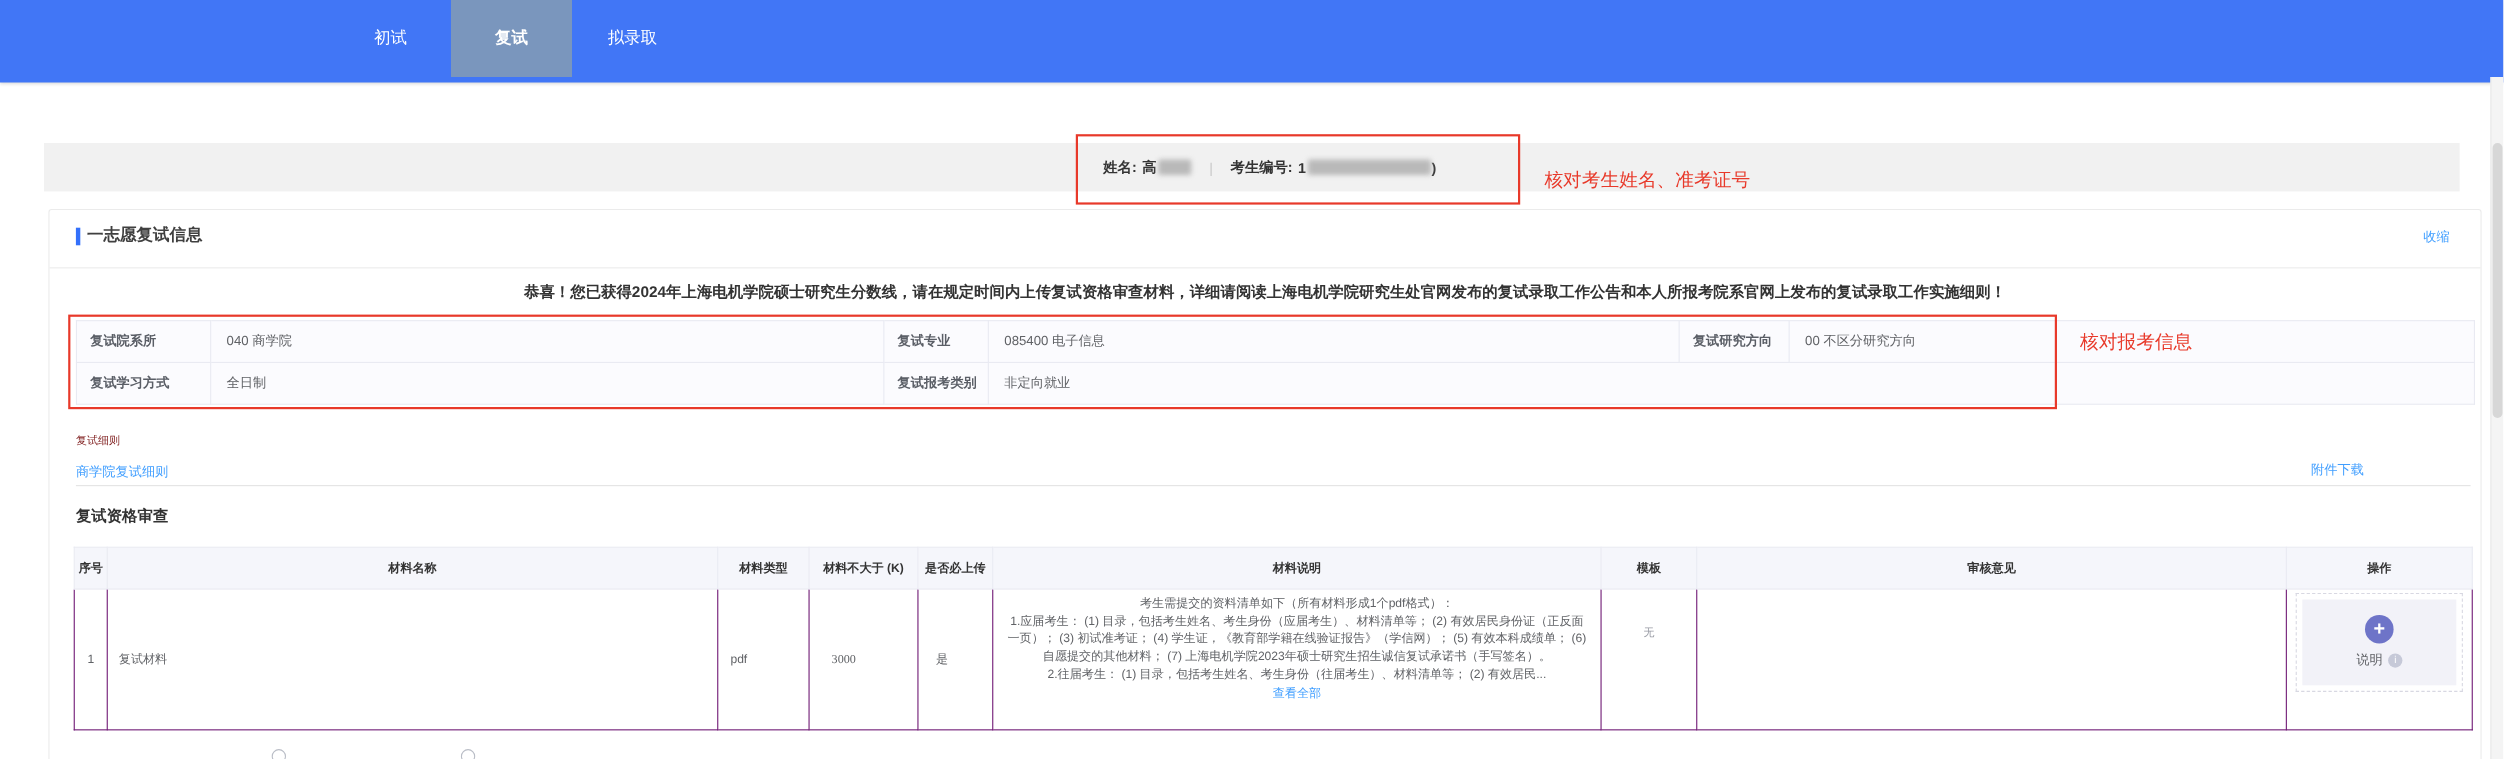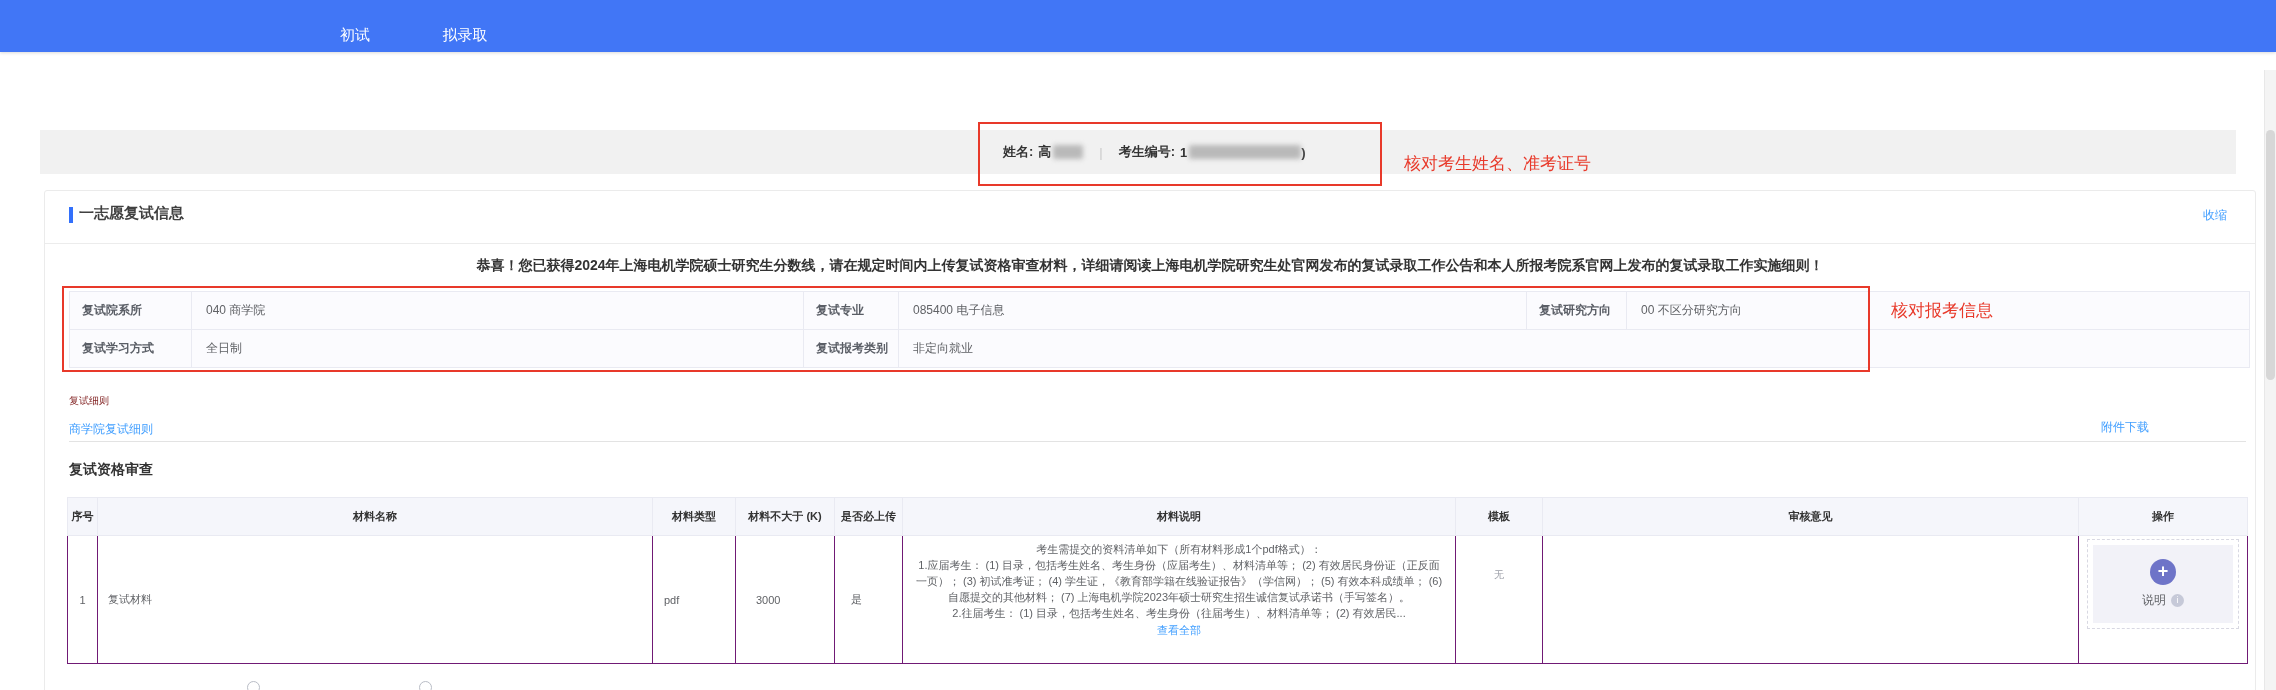--- a/index.html
+++ b/index.html
@@ -1,20 +1,20 @@
 <!DOCTYPE html>
 <html><head>
 <meta charset="utf-8">
 <style>
   * { margin:0; padding:0; box-sizing:border-box; }
   body { background:#fff; font-family:"Liberation Sans","DejaVu Sans",sans-serif; }
   .screen { position:relative; width:2276px; height:690px; overflow:hidden; background:#fff; }
 
   
-  .navbar { position:absolute; left:0; top:0; width:2276px; height:52px; background:#4176f6; box-shadow:0 1px 3px rgba(0,0,0,.15); }
+  .navbar { position:absolute; left:0; top:0; width:2276px; height:75px; background:#4176f6; box-shadow:0 1px 3px rgba(0,0,0,.15); }
   .tabs { position:absolute; left:300px; top:0; height:70px; display:flex; }
   .tab { width:110px; height:70px; line-height:70px; text-align:center; color:#fff; font-size:15px; cursor:pointer; }
   .tab.active { background:#7a96bd; font-weight:bold; }
 
   
   .idbar { position:absolute; left:40px; top:130px; width:2196px; height:44px; background:#f1f1f1; }
   .id-content { position:absolute; left:1003px; top:130px; height:44px; display:flex; align-items:center; font-size:13px; color:#333; font-weight:bold; z-index:6; }
   .id-label { margin-right:5px; }
   .id-value { font-weight:bold; display:inline-flex; align-items:center; }
   .id-sep { color:#c9c9c9; font-weight:normal; margin:0 16px; }
@@ -53,21 +53,21 @@
 
   
   .review-heading { position:absolute; left:24px; top:270px; font-size:14px; font-weight:bold; color:#333; }
   .review-table { position:absolute; left:22px; top:306px; width:2180px; border-collapse:collapse; table-layout:fixed; font-size:11px; color:#606266; }
   .review-table th { border:1px solid #e9eaf2; background:#f5f6fb; height:38px; font-size:11px; font-weight:bold; color:#333; text-align:center; }
   .review-table td { border:1px solid #701a75; background:#fff; vertical-align:middle; }
   .review-table tr.data { height:128px; }
   td.c-index { text-align:center; }
   td.c-name { padding-left:10px; }
   td.c-type { padding-left:11px; }
-  td.c-size { padding-left:20px; }
+  td.c-size { padding-left:20px;font-family:Liberation Serif, serif; }
   td.c-req  { padding-left:16px; }
   td.c-desc { vertical-align:top; padding:6px 10px 2px; text-align:center; }
   .desc-text { white-space:pre-line; line-height:1.45; }
   .view-all { display:inline-block; margin-top:1px; font-size:11px; }
   td.c-tpl { vertical-align:top; text-align:center; padding-top:32px; color:#9a9da6; font-size:10px; }
   td.c-op { vertical-align:top; padding-top:3px; }
 
   
   .upload-box { width:152px; height:90px; margin:0 auto; border:1px dashed #d8d8e2; padding:5px; cursor:pointer; }
   .upload-inner { width:100%; height:100%; background:#f2f2f8; display:flex; flex-direction:column; align-items:center; justify-content:center; }
@@ -85,20 +85,21 @@
   .scroll-thumb { position:absolute; right:1px; top:60px; width:9px; height:250px; background:#d7d7d7; border-radius:5px; }
 </style>
 </head>
 <body>
 
 <div class="screen">
 
   <div class="navbar">
     <div class="tabs">
       <div class="tab">初试</div>
+      <div class="tab active">复试</div>
       <div class="tab">拟录取</div>
     </div>
   </div>
 
   <div class="idbar"></div>
   <div class="id-content">
     <span class="id-label">姓名:</span>
     <span class="id-value">
         <span>高</span>
         <span class="redact redact-name"></span>

